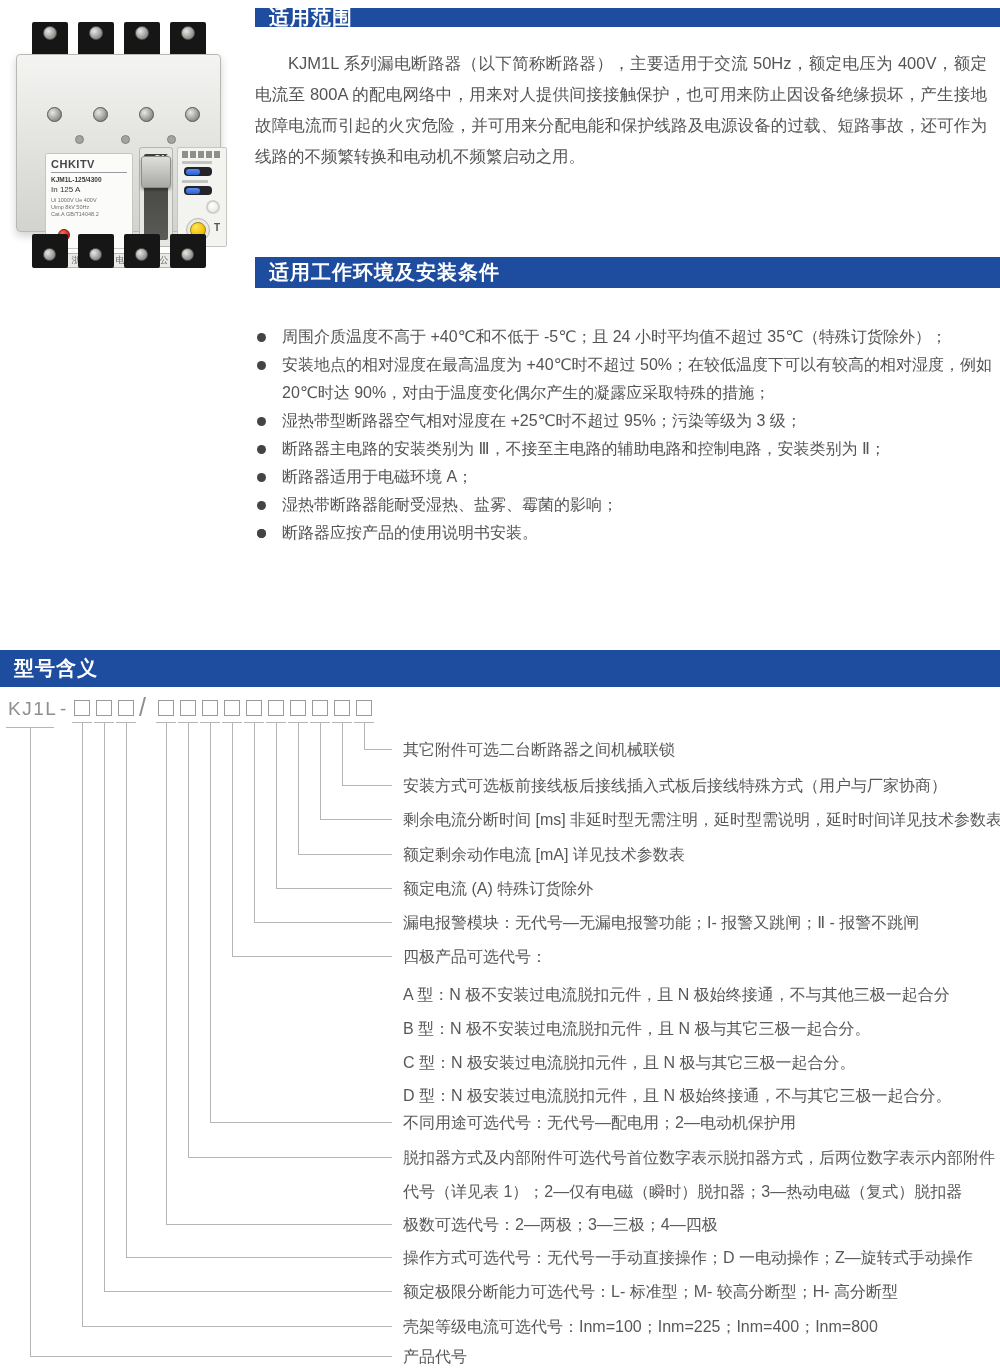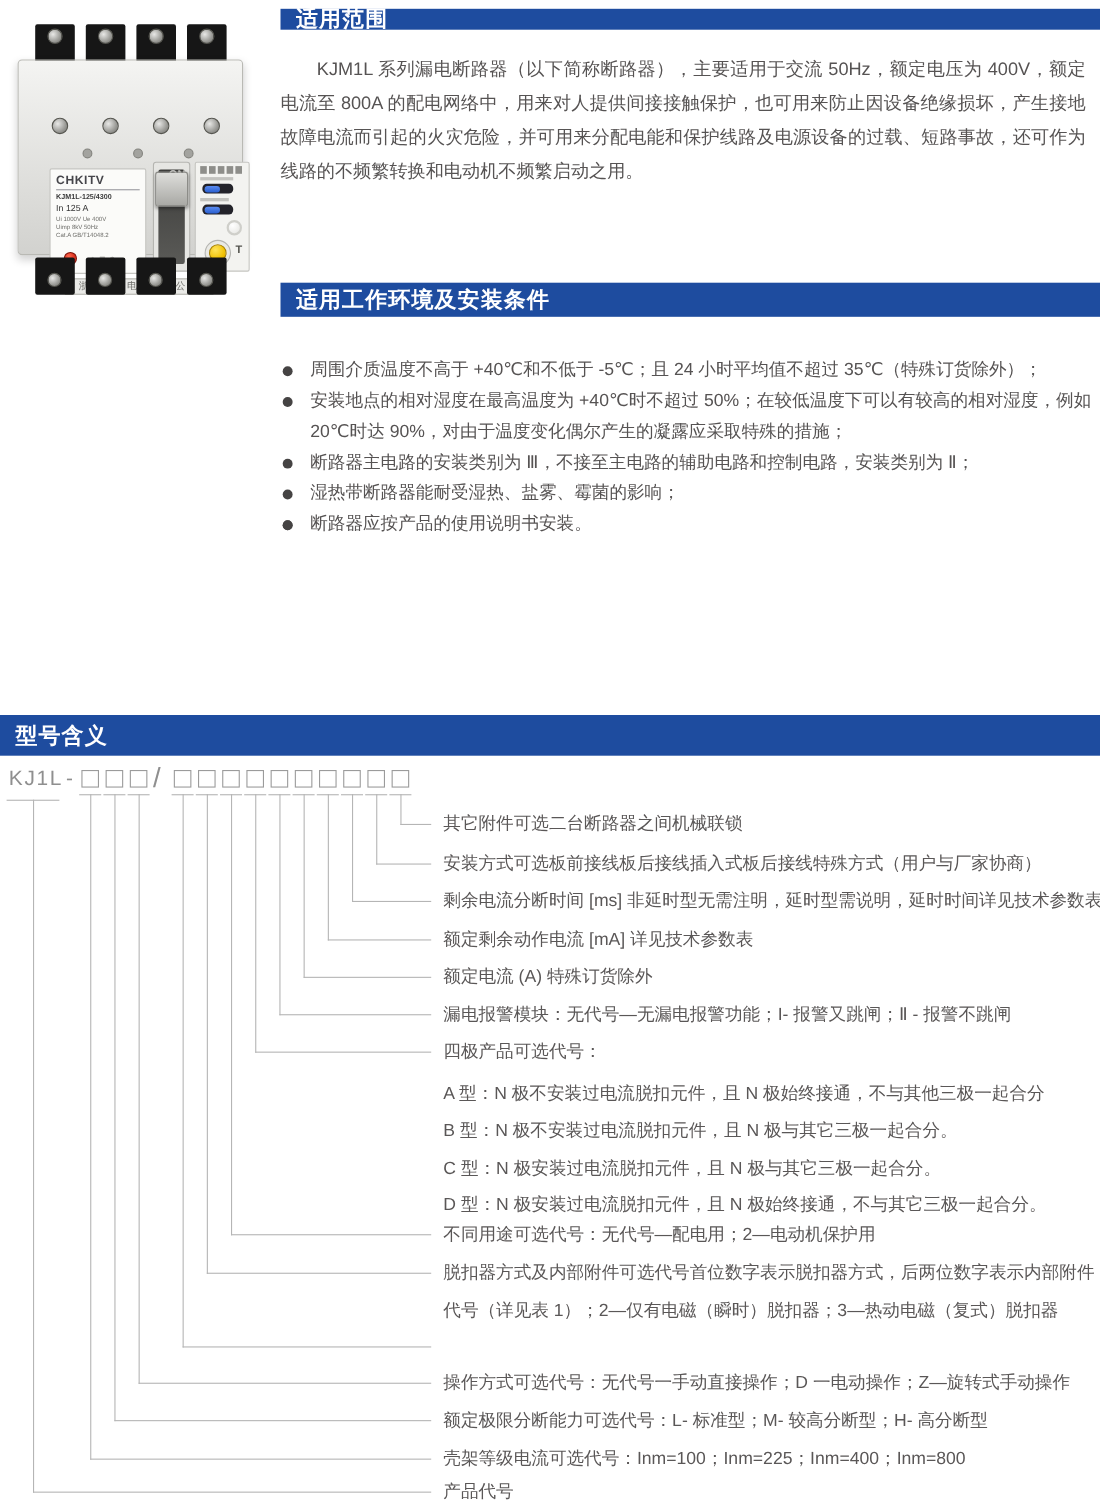--- a/index.html
+++ b/index.html
@@ -153,21 +153,23 @@
   <span>适用范围</span>
 </div>
 <p class="para">KJM1L 系列漏电断路器（以下简称断路器），主要适用于交流 50Hz，额定电压为 400V，额定电流至 800A 的配电网络中，用来对人提供间接接触保护，也可用来防止因设备绝缘损坏，产生接地故障电流而引起的火灾危险，并可用来分配电能和保护线路及电源设备的过载、短路事故，还可作为线路的不频繁转换和电动机不频繁启动之用。</p>
 
 <div class="hdr hdr2">
   <span>适用工作环境及安装条件</span>
 </div>
 <div class="bullets">
   <div class="bullet"><span class="dot"></span><span>周围介质温度不高于 +40℃和不低于 -5℃；且 24 小时平均值不超过 35℃（特殊订货除外）；</span></div>
   <div class="bullet"><span class="dot"></span><span>安装地点的相对湿度在最高温度为 +40℃时不超过 50%；在较低温度下可以有较高的相对湿度，例如 20℃时达 90%，对由于温度变化偶尔产生的凝露应采取特殊的措施；</span></div>
+  <div class="bullet"><span class="dot"></span><span>湿热带型断路器空气相对湿度在 +25℃时不超过 95%；污染等级为 3 级；</span></div>
   <div class="bullet"><span class="dot"></span><span>断路器主电路的安装类别为 Ⅲ，不接至主电路的辅助电路和控制电路，安装类别为 Ⅱ；</span></div>
+  <div class="bullet"><span class="dot"></span><span>断路器适用于电磁环境 A；</span></div>
   <div class="bullet"><span class="dot"></span><span>湿热带断路器能耐受湿热、盐雾、霉菌的影响；</span></div>
   <div class="bullet"><span class="dot"></span></div>
   <div class="bullet"><span class="dot"></span><span>断路器应按产品的使用说明书安装。</span></div>
 </div>
 
 <div class="hdr hdr3">
   <span>型号含义</span>
 </div>
 
 <div class="diagram">
@@ -228,17 +230,18 @@
   <div class="dlabel" style="top:190px">额定电流 (A) 特殊订货除外</div>
   <div class="dlabel" style="top:224px">漏电报警模块：无代号—无漏电报警功能；I- 报警又跳闸；Ⅱ - 报警不跳闸</div>
   <div class="dlabel" style="top:258px">四极产品可选代号：</div>
   <div class="dlabel" style="top:296px">A 型：N 极不安装过电流脱扣元件，且 N 极始终接通，不与其他三极一起合分</div>
   <div class="dlabel" style="top:330px">B 型：N 极不安装过电流脱扣元件，且 N 极与其它三极一起合分。</div>
   <div class="dlabel" style="top:364px">C 型：N 极安装过电流脱扣元件，且 N 极与其它三极一起合分。</div>
   <div class="dlabel" style="top:397px">D 型：N 极安装过电流脱扣元件，且 N 极始终接通，不与其它三极一起合分。</div>
   <div class="dlabel" style="top:424px">不同用途可选代号：无代号—配电用；2—电动机保护用</div>
   <div class="dlabel" style="top:459px">脱扣器方式及内部附件可选代号首位数字表示脱扣器方式，后两位数字表示内部附件</div>
   <div class="dlabel" style="top:493px">代号（详见表 1）；2—仅有电磁（瞬时）脱扣器；3—热动电磁（复式）脱扣器</div>
+  <div class="dlabel" style="top:526px">极数可选代号：2—两极；3—三极；4—四极</div>
   <div class="dlabel" style="top:559px">操作方式可选代号：无代号一手动直接操作；D 一电动操作；Z—旋转式手动操作</div>
   <div class="dlabel" style="top:593px">额定极限分断能力可选代号：L- 标准型；M- 较高分断型；H- 高分断型</div>
   <div class="dlabel" style="top:628px">壳架等级电流可选代号：Inm=100；Inm=225；Inm=400；Inm=800</div>
   <div class="dlabel" style="top:658px">产品代号</div>
 </div>
 
 </body></html>

